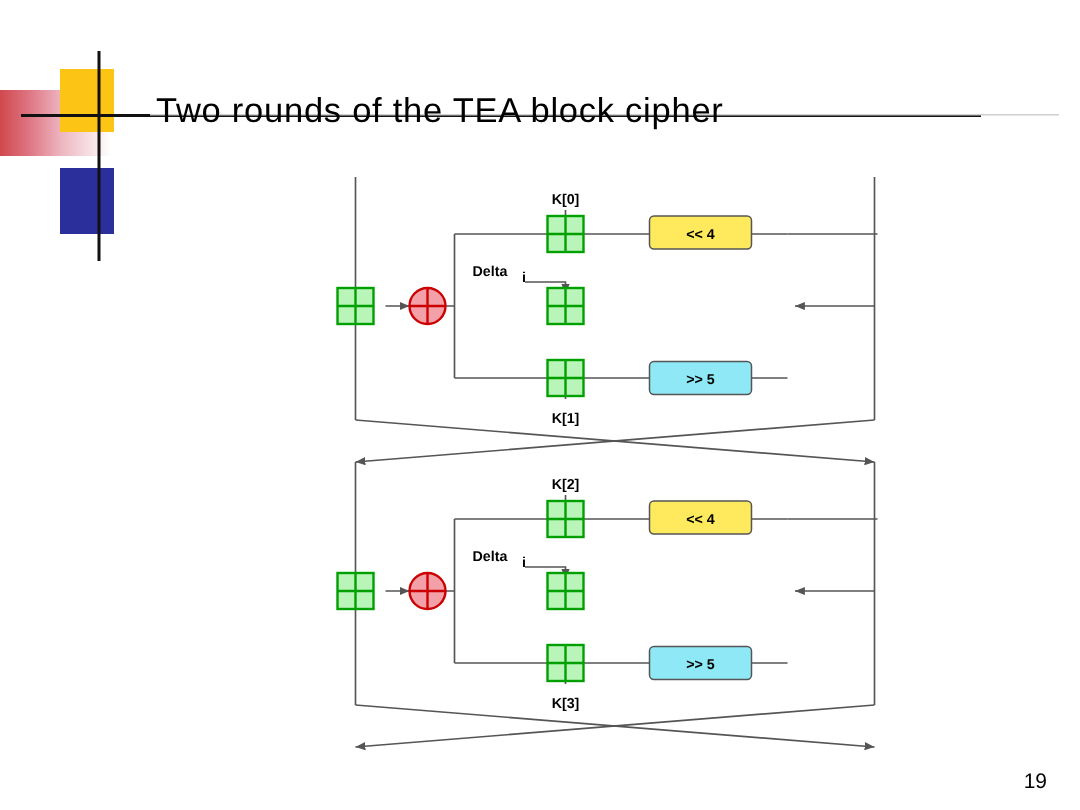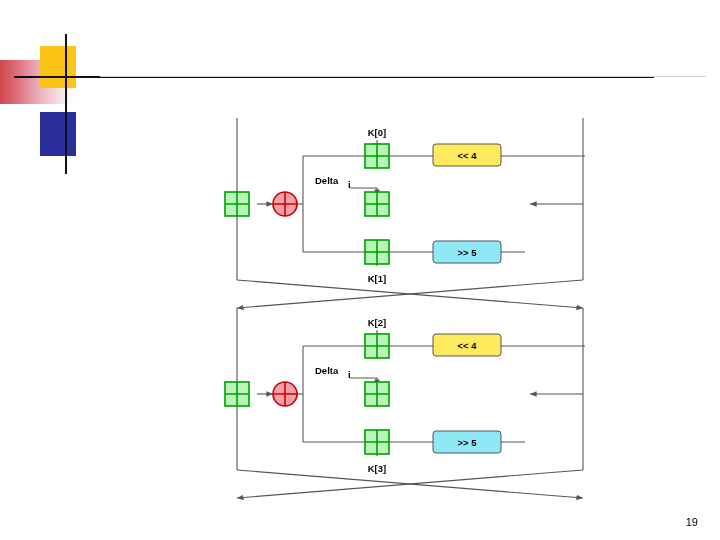--- a/index.html
+++ b/index.html
@@ -88,21 +88,21 @@
     color: #000000;
     letter-spacing: 0.5px;
     white-space: nowrap;
   }
 
   
   .page-number {
     position: absolute;
     right: 22px;
     bottom: 12px;
-    font-size: 11px;
+    font-size: 14px;
     color: #000000;
   }
 
   
   .diagram {
     position: absolute;
     left: 185px;
     top: 112px;
     width: 430px;
     height: 410px;
@@ -130,20 +130,21 @@
 
   <div class="deco">
     <div class="deco-fade"></div>
     <div class="deco-yellow"></div>
     <div class="deco-blue"></div>
     <div class="deco-vline"></div>
   </div>
   <div class="deco-hline"></div>
   <div class="deco-hline2"></div>
 
+  <div class="title">Two rounds of the TEA block cipher</div>
 
   <div class="diagram">
     <svg width="430" height="410" viewBox="0 0 430 410" xmlns="http://www.w3.org/2000/svg">
       <defs>
         <marker id="arrow" markerWidth="7" markerHeight="7" refX="6" refY="2.5" orient="auto" markerUnits="strokeWidth">
           <path d="M0,0 L6,2.5 L0,5 z" fill="#555555"></path>
         </marker>
       </defs>
 
       <g stroke="#555555" stroke-width="1.1" fill="none">

